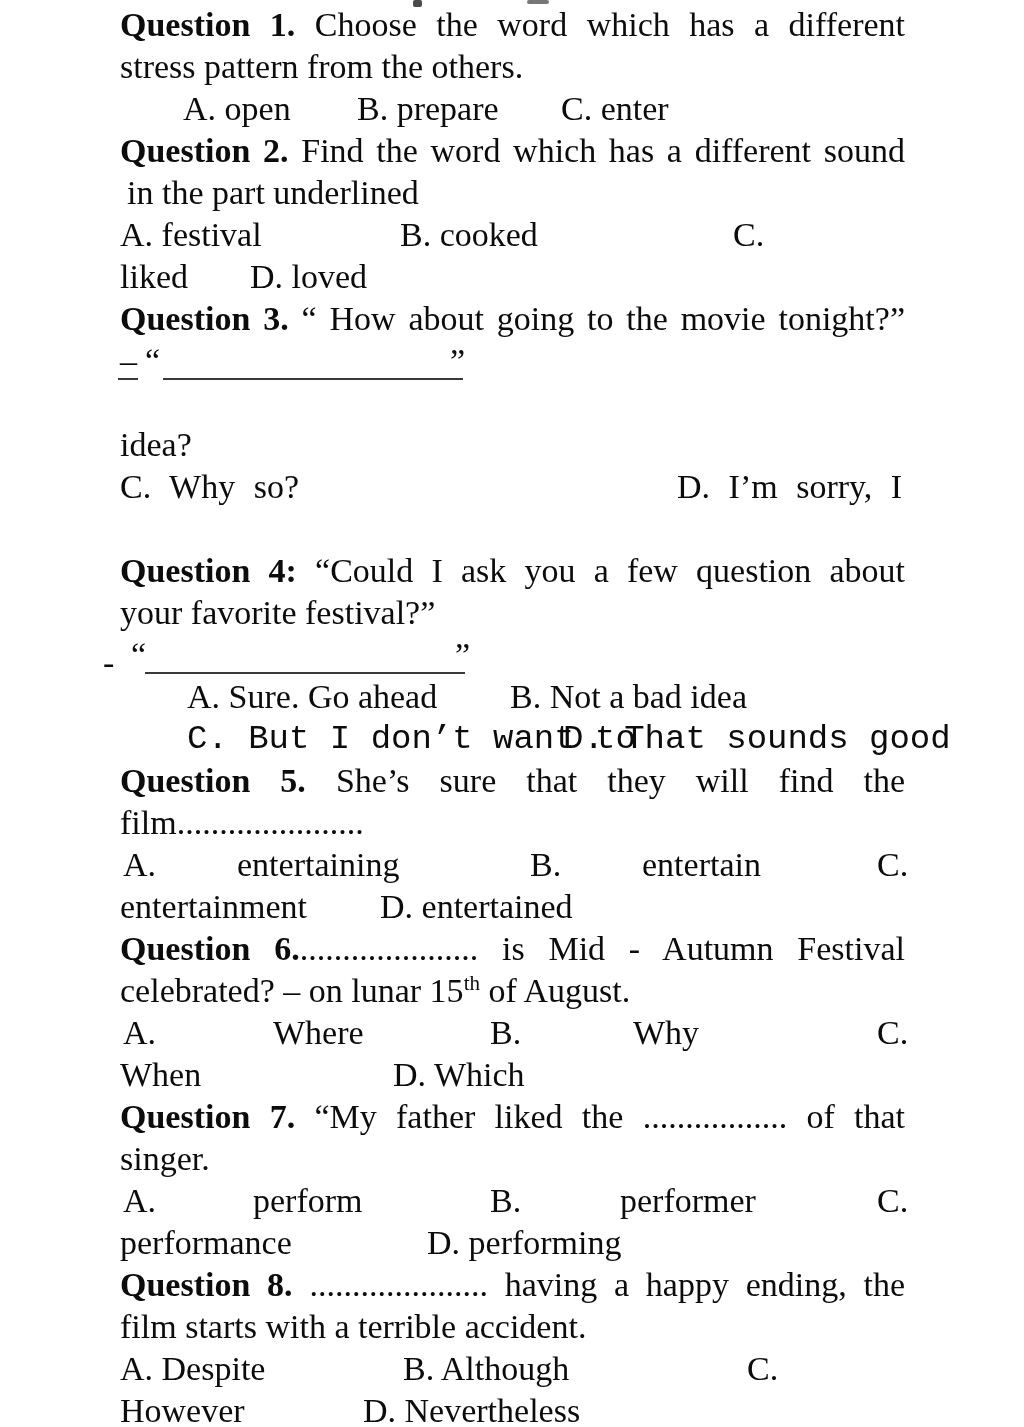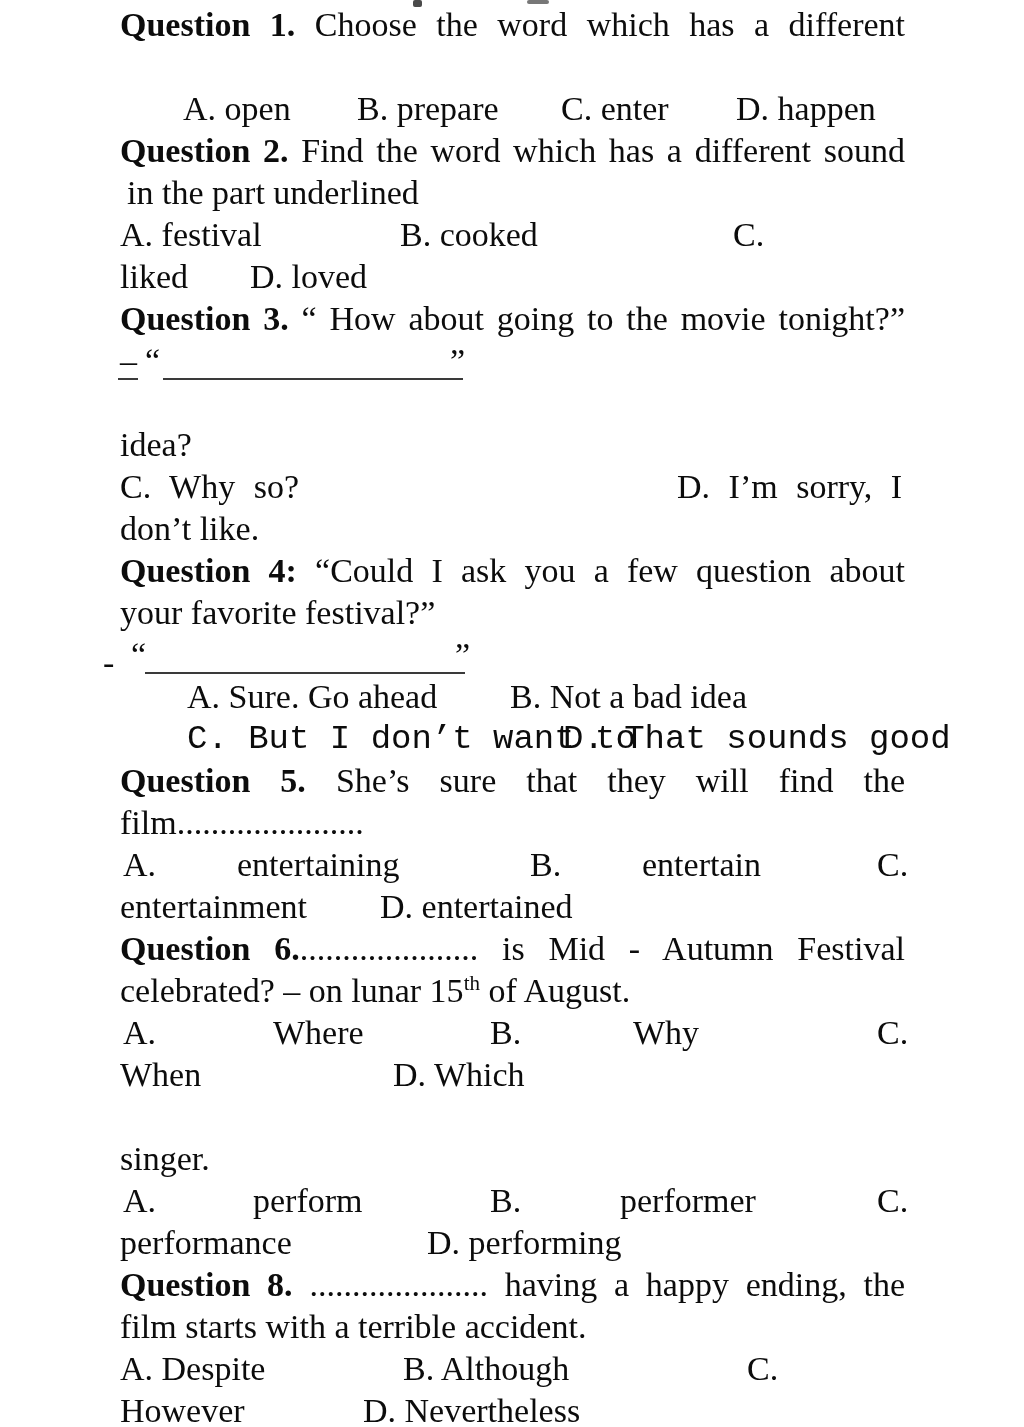--- a/index.html
+++ b/index.html
@@ -67,25 +67,25 @@
   #frag2 { left: 527px; width: 22px; height: 4px; opacity: .75; }
 </style>
 </head>
 <body>
 
 <div id="page">
   <div class="frag" id="frag1"></div>
   <div class="frag" id="frag2"></div>
   <div id="doc">
       <div class="line flow justify" style="top: 4px;"><span class="b">Question 1.</span><span> Choose the word which has a different</span></div>
+      <div class="line flow flow" style="top: 46px;"><span>stress pattern from the others.</span></div>
       <div class="line tabs flow" style="top: 88px;">
         <span class="tabseg" style="left: 63px;">A. open</span>
         <span class="tabseg" style="left: 237px;">B. prepare</span>
         <span class="tabseg" style="left: 441px;">C. enter</span>
-        <span class="tabseg" style="left: 616px;">D. happen</span>
       </div>
       <div class="line flow justify" style="top: 130px;"><span class="b">Question 2.</span><span> Find the word which has a different sound</span></div>
       <div class="line flow flow" style="top: 172px; margin-left: 7px;"><span>in the part underlined</span></div>
       <div class="line tabs flow" style="top: 214px;">
         <span class="tabseg" style="left: 0px;">A. festival</span>
         <span class="tabseg" style="left: 280px;">B. cooked</span>
         <span class="tabseg" style="left: 613px;">C.</span>
       </div>
       <div class="line tabs flow" style="top: 256px;">
         <span class="tabseg" style="left: 0px;">liked</span>
@@ -98,23 +98,20 @@
         <span class="tabseg" style="left: 25px;">“</span>
         <span class="blank" style="width: 300px; left: 43px;"></span>
         <span class="tabseg" style="left: 330px;">”</span>
       </div>
       <div class="line tabs flow" style="top: 424px;">
         <span class="tabseg" style="left: 0px; text-align: right;">idea?</span>
       </div>
       <div class="line tabs flow" style="top: 466px;">
         <span class="tabseg" style="word-spacing: 10px; left: 0px;">C. Why so?</span>
         <span class="tabseg" style="word-spacing: 10px; left: 557px;">D. I’m sorry, I</span>
-      </div>
-      <div class="line tabs flow" style="top: 508px;">
-        <span class="tabseg" style="left: 0px;">don’t like.</span>
       </div>
       <div class="line flow justify" style="top: 550px;"><span class="b">Question 4:</span><span> “Could I ask you a few question about</span></div>
       <div class="line flow flow" style="top: 592px;"><span>your favorite festival?”</span></div>
       <div class="line tabs flow" style="top: 634px;">
         <span class="tabseg" style="left: -17px; top: 8px;">-</span>
         <span class="tabseg" style="left: 11px;">“</span>
         <span class="blank" style="width: 320px; left: 25px;"></span>
         <span class="tabseg" style="left: 335px;">”</span>
       </div>
       <div class="line tabs flow" style="top: 676px;">
@@ -144,20 +141,21 @@
         <span class="tabseg" style="left: 3px;">A.</span>
         <span class="tabseg" style="left: 153px;">Where</span>
         <span class="tabseg" style="left: 370px;">B.</span>
         <span class="tabseg" style="left: 513px;">Why</span>
         <span class="tabseg" style="left: 757px;">C.</span>
       </div>
       <div class="line tabs flow" style="top: 1054px;">
         <span class="tabseg" style="left: 0px;">When</span>
         <span class="tabseg" style="left: 273px;">D. Which</span>
       </div>
+      <div class="line flow justify" style="top: 1096px;"><span class="b">Question 7.</span><span> “My father liked the ................. of that</span></div>
       <div class="line flow flow" style="top: 1138px;"><span>singer.</span></div>
       <div class="line tabs flow" style="top: 1180px;">
         <span class="tabseg" style="left: 3px;">A.</span>
         <span class="tabseg" style="left: 133px;">perform</span>
         <span class="tabseg" style="left: 370px;">B.</span>
         <span class="tabseg" style="left: 500px;">performer</span>
         <span class="tabseg" style="left: 757px;">C.</span>
       </div>
       <div class="line tabs flow" style="top: 1222px;">
         <span class="tabseg" style="left: 0px;">performance</span>

